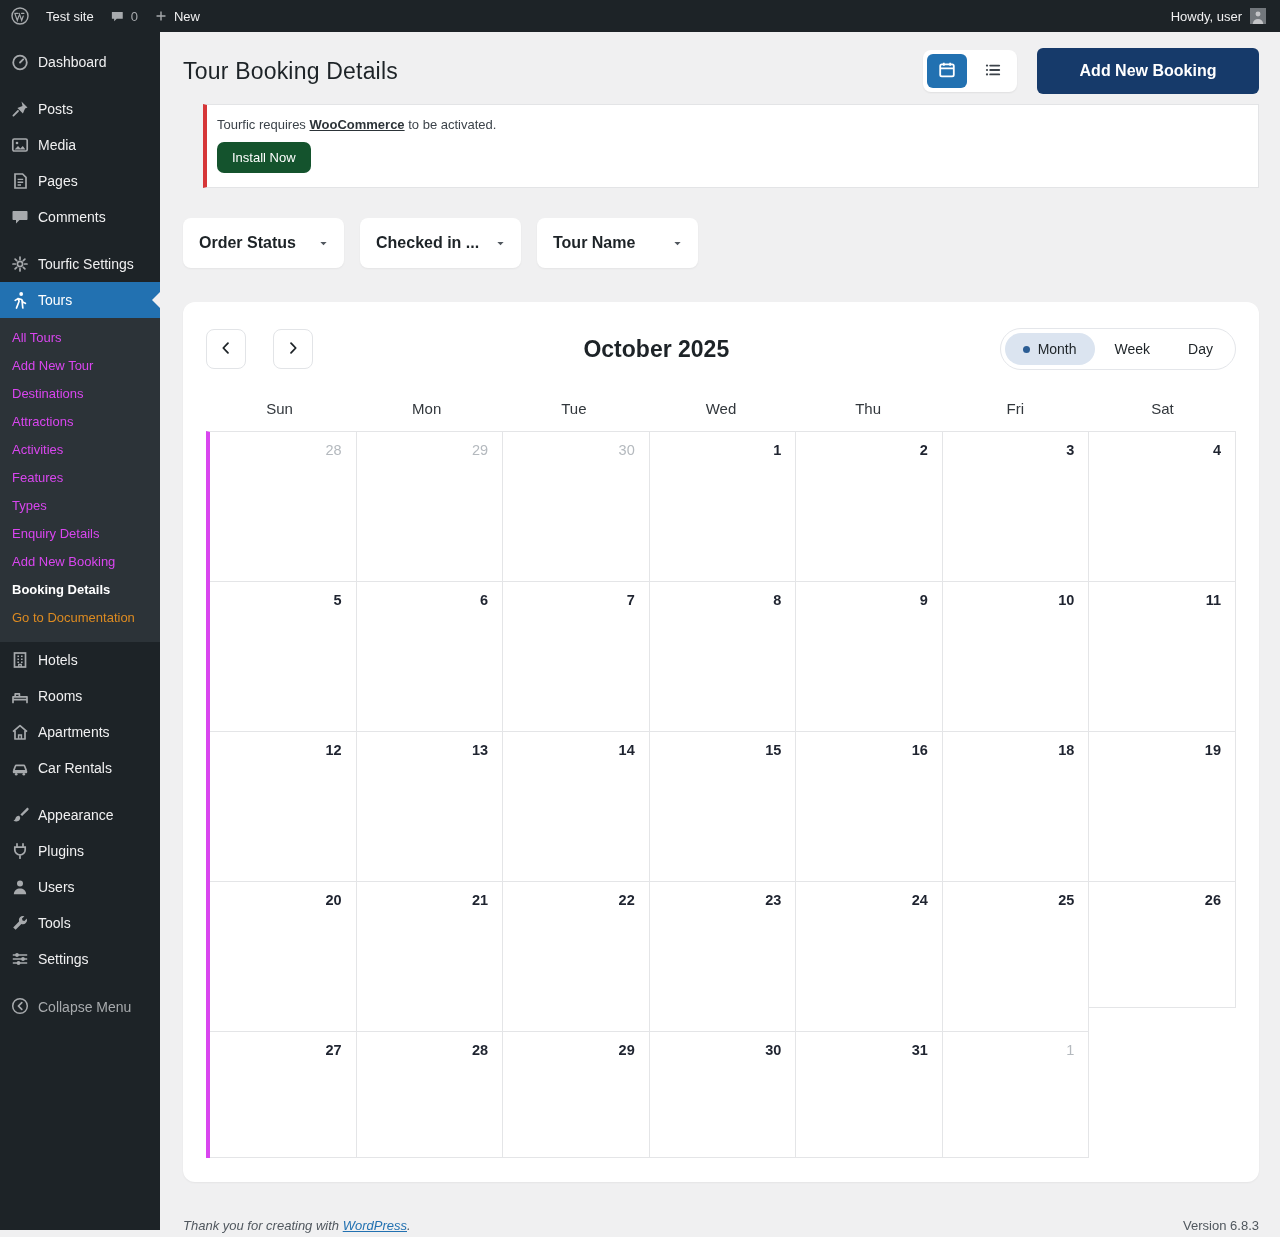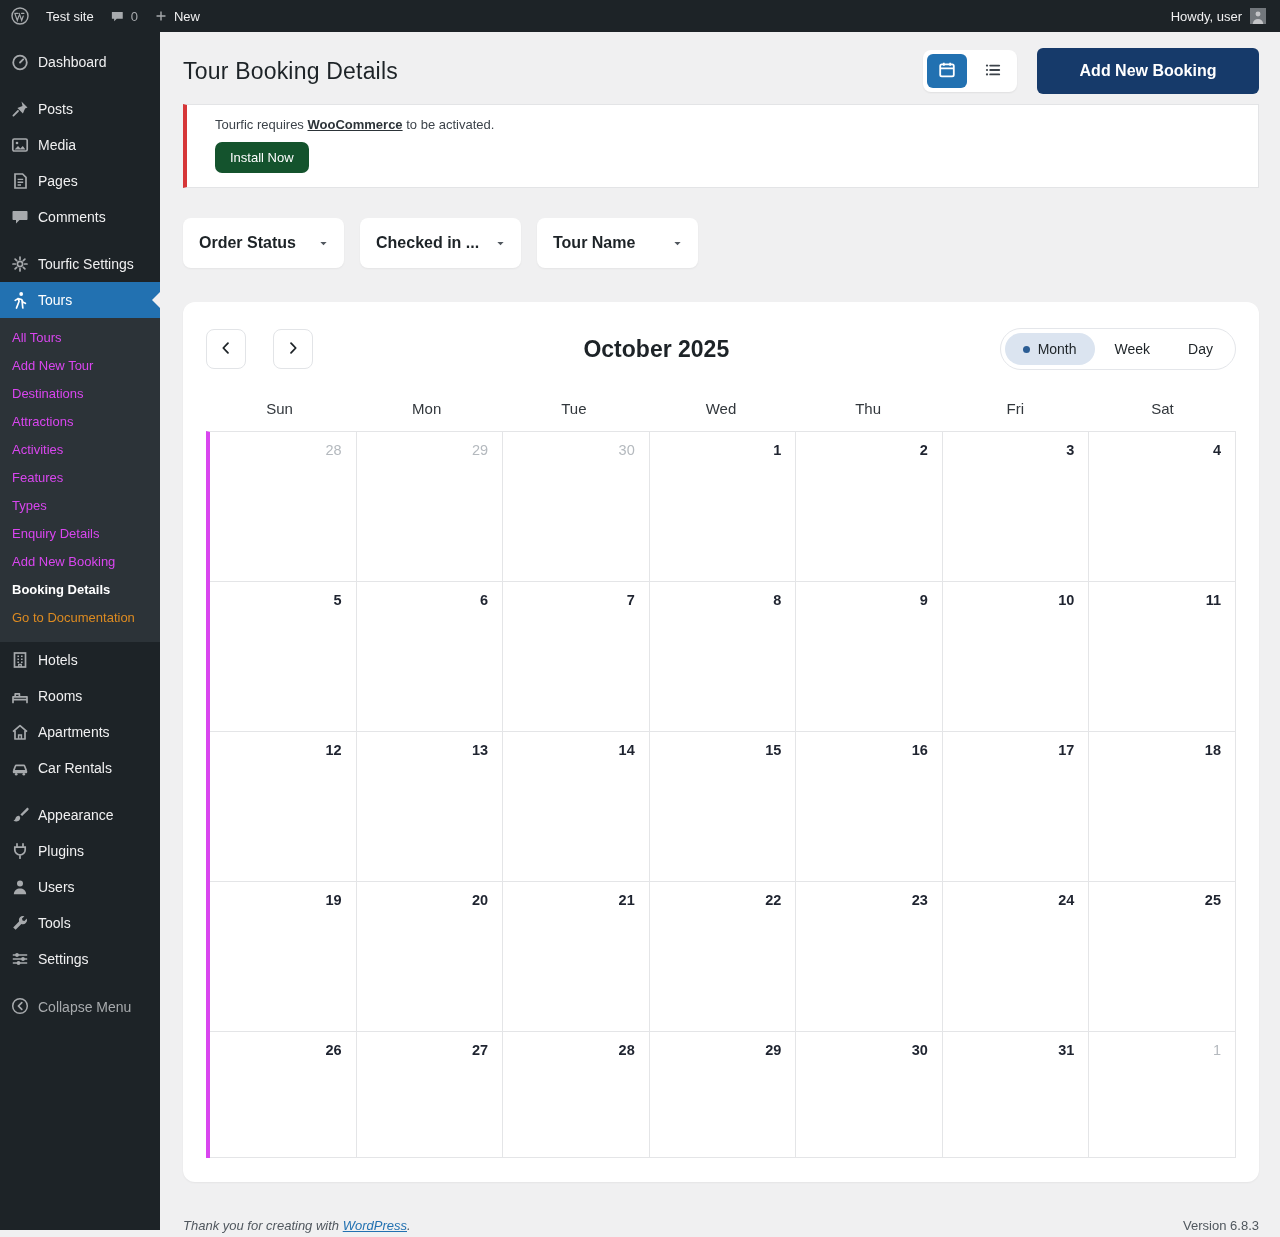--- a/index.html
+++ b/index.html
@@ -47,21 +47,21 @@
   .view-toggle { background:#fff; border-radius:8px; padding:4px; display:flex; gap:6px;
     box-shadow:0 1px 2px rgba(0,0,0,.07); }
   .vt-btn { width:40px; height:34px; border:none; background:#fff; border-radius:6px;
     display:flex; align-items:center; justify-content:center; color:#3c434a; cursor:pointer; }
   .vt-btn.active { background:#2271b1; color:#fff; }
   .add-booking { height:46px; min-width:222px; padding:0 28px; background:#163a6a; color:#fff;
     border:none; border-radius:6px; font-size:16px; font-weight:700; cursor:pointer; }
 
   
   .notice { background:#fff; border:1px solid #e3e4e6; border-left:4px solid #d63638;
-    margin-top:8px; padding:12px 28px 14px; }
+    margin-top:8px; padding:12px 10px 14px;margin-left:20px; }
   .notice p { font-size:13px; color:#3c434a; margin-bottom:10px; }
   .notice a { font-weight:700; color:#2c3338; text-decoration:underline; cursor:pointer; }
   .install-btn { background:#14532d; color:#fff; border:none; border-radius:7px;
     padding:8px 15px; font-size:13px; cursor:pointer; }
 
   
   .filters { display:flex; gap:16px; margin-top:30px; }
   .filter-btn { width:161px; height:50px; background:#fff; border:none; border-radius:8px;
     display:flex; align-items:center; justify-content:space-between; padding:0 14px 0 16px;
     font-size:16px; font-weight:700; color:#1d2327; cursor:pointer;
@@ -466,23 +466,20 @@
             <div class="day-cell">
               <span class="day-num">14</span>
             </div>
             <div class="day-cell">
               <span class="day-num">15</span>
             </div>
             <div class="day-cell">
               <span class="day-num">16</span>
             </div>
             <div class="day-cell">
-              <span class="day-num">17</span>
-            </div>
-            <div class="day-cell">
               <span class="day-num">18</span>
             </div>
             <div class="day-cell">
               <span class="day-num">19</span>
             </div>
             <div class="day-cell">
               <span class="day-num">20</span>
             </div>
             <div class="day-cell">
               <span class="day-num">21</span>

